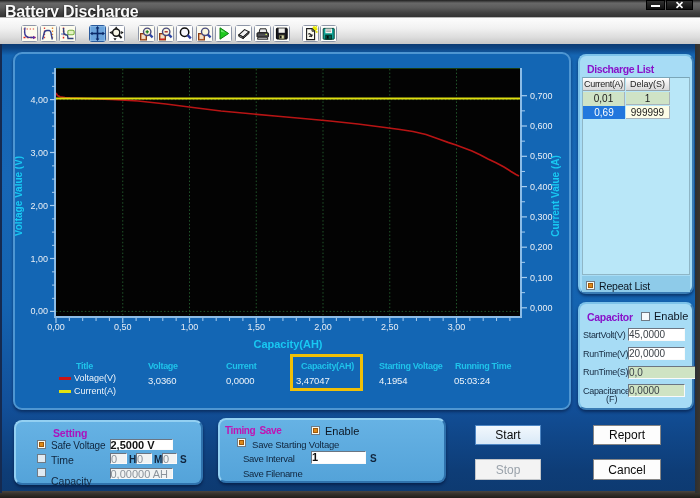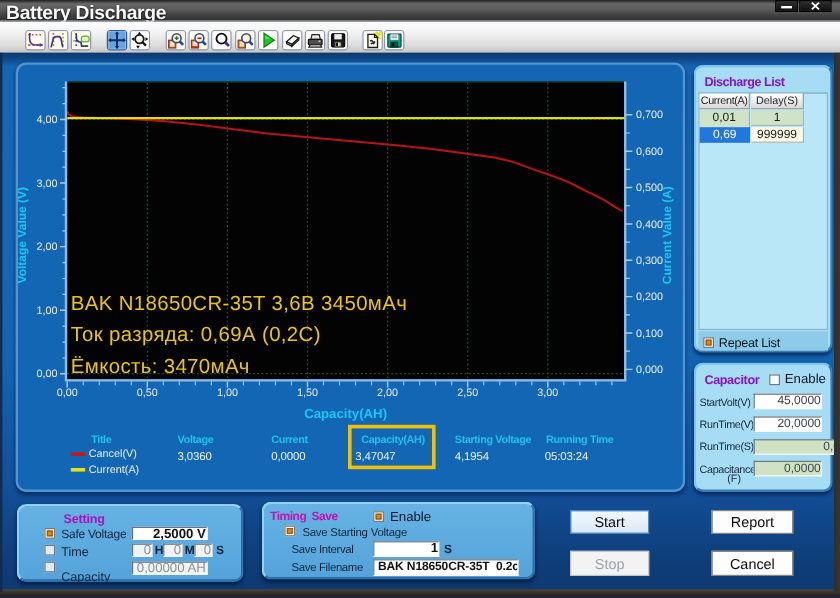--- a/index.html
+++ b/index.html
@@ -13,21 +13,21 @@
 
 #tool{left:0;top:17px;width:700px;height:27px;background:linear-gradient(180deg,#fdfdfd 0%,#f1f1f1 40%,#dcdcdc 75%,#c6c6c6 100%);border-top:1px solid #b5b5b5}
 .tb{position:absolute;top:7px;width:17px;height:17px;background:linear-gradient(180deg,#fefefc,#ecebe2);border:1px solid #8e96a8;border-radius:3px}
 .tb svg{position:absolute;left:0;top:0}
 
 #main{left:0;top:44px;width:700px;height:449px;background:linear-gradient(180deg,#0b3a72 0%,#0d4584 1%,#1565b2 2.5%,#1767b6 30%,#1463b0 58%,#12509a 80%,#0e3d77 95%,#0d3a71 100%)}
 #plotpanel{left:13px;top:8px;width:558px;height:358px;background:#1366b4;border:2px solid #4e96d2;border-radius:9px;box-shadow:0 2px 3px rgba(0,10,40,.45)}
 .bluepanel{background:linear-gradient(180deg,#66b2e4,#54a3d9);border:2px solid #93d0f2;border-right-color:#2f72ad;border-bottom-color:#2f72ad;border-radius:8px;box-shadow:0 2px 3px rgba(0,10,40,.5)}
 .ltpanel{background:#a7dcf5;border:2px solid #7dc3ea;border-right-color:#3a7cb4;border-bottom-color:#3a7cb4;border-radius:8px;box-shadow:0 2px 3px rgba(0,10,40,.5)}
 .ptitle{font-weight:bold;font-size:12px;color:#ab12bd}
-.inp{background:#fff;border-top:1px solid #6b7582;border-left:1px solid #6b7582;border-bottom:1px solid #fafafa;border-right:1px solid #fafafa;font-size:11px;color:#111;text-align:right}
+.inp{background:#fff;border-top:1px solid #6b7582;border-left:1px solid #6b7582;border-bottom:1px solid #fafafa;border-right:1px solid #fafafa;font-size:11px;color:#111;text-align:left}
 .inpd{background:#f1f3f3;color:#8b939b}
 .inpg{background:#cfe3c3;color:#6b7a70}
 .cb{width:9px;height:9px;border:1px solid #6f7a85;background:#e0eaf2}
 .cbc{background:#fbfbef}
 .cbi{position:absolute;left:1px;top:1px;width:5px;height:5px;background:#dd8818;border:1px solid #a05808}
 .lbl{font-size:11px;color:#10253d}
 svg text{font-family:"Liberation Sans",sans-serif}
 </style></head><body>
 <div id="win">
 
@@ -287,36 +287,33 @@
           <line x1="414.80000000000024" y1="264" x2="414.80000000000024" y2="267" stroke="#a8cdee" stroke-width="1"></line>
           <line x1="428.15000000000026" y1="264" x2="428.15000000000026" y2="267" stroke="#a8cdee" stroke-width="1"></line>
           <line x1="454.8500000000003" y1="264" x2="454.8500000000003" y2="267" stroke="#a8cdee" stroke-width="1"></line>
           <line x1="468.20000000000033" y1="264" x2="468.20000000000033" y2="267" stroke="#a8cdee" stroke-width="1"></line>
           <line x1="481.55000000000035" y1="264" x2="481.55000000000035" y2="267" stroke="#a8cdee" stroke-width="1"></line>
           <line x1="494.9000000000004" y1="264" x2="494.9000000000004" y2="267" stroke="#a8cdee" stroke-width="1"></line>
           <text x="7" y="142" font-size="10" font-weight="bold" fill="#18c8f2" text-anchor="middle" transform="rotate(-90 7 142)">Voltage Value (V)</text>
           <text x="544" y="142" font-size="10" font-weight="bold" fill="#18c8f2" text-anchor="middle" transform="rotate(-90 544 142)">Current Value (A)</text>
           <text x="273" y="294" font-size="11" font-weight="bold" fill="#18c8f2" text-anchor="middle">Capacity(AH)</text>
         </svg>
-<div class="abs" style="left:44px;top:185.5px;font-size:17px;line-height:26.5px;color:#edc60a;letter-spacing:0.3px;white-space:pre">BAK N18650CR-35T 3,6В 3450мАч
-Ток разряда: 0,69А (0,2С)
-Ёмкость: 3470мАч</div>
 <div class="abs" style="left:61px;top:307px;font-size:9px;font-weight:bold;color:#1fc3ea;letter-spacing:-0.3px">Title</div>
 <div class="abs" style="left:133px;top:307px;font-size:9px;font-weight:bold;color:#1fc3ea;letter-spacing:-0.3px">Voltage</div>
 <div class="abs" style="left:211px;top:307px;font-size:9px;font-weight:bold;color:#1fc3ea;letter-spacing:-0.3px">Current</div>
 <div class="abs" style="left:286px;top:307px;font-size:9px;font-weight:bold;color:#1fc3ea;letter-spacing:-0.3px">Capacity(AH)</div>
 <div class="abs" style="left:364px;top:307px;font-size:9px;font-weight:bold;color:#1fc3ea;letter-spacing:-0.3px">Starting Voltage</div>
 <div class="abs" style="left:440px;top:307px;font-size:9px;font-weight:bold;color:#1fc3ea;letter-spacing:-0.3px">Running Time</div>
 <div class="abs" style="left:133px;top:321px;font-size:9.5px;color:#edf3f9;letter-spacing:-0.1px">3,0360</div>
 <div class="abs" style="left:211px;top:321px;font-size:9.5px;color:#edf3f9;letter-spacing:-0.1px">0,0000</div>
 <div class="abs" style="left:281px;top:321px;font-size:9.5px;color:#edf3f9;letter-spacing:-0.1px">3,47047</div>
 <div class="abs" style="left:364px;top:321px;font-size:9.5px;color:#edf3f9;letter-spacing:-0.1px">4,1954</div>
 <div class="abs" style="left:439px;top:321px;font-size:9.5px;color:#edf3f9;letter-spacing:-0.1px">05:03:24</div>
 <div class="abs" style="left:44px;top:322.5px;width:12px;height:3px;background:#cc1414"></div>
-<div class="abs" style="left:59px;top:318.5px;font-size:9px;color:#eef4fa">Cancel(V)</div>
+<div class="abs" style="left:59px;top:318.5px;font-size:9px;color:#eef4fa">Voltage(V)</div>
 <div class="abs" style="left:44px;top:336px;width:12px;height:3px;background:#e2e210"></div>
 <div class="abs" style="left:59px;top:332px;font-size:9px;color:#eef4fa">Current(A)</div>
 <div class="abs" style="left:275px;top:300px;width:73px;height:37px;border:3px solid #efc008"></div>
 </div>
 <div class="abs ltpanel" style="left:578px;top:10px;width:116px;height:240px">
 <div class="abs ptitle" style="left:7px;top:7px;color:#8812c9;font-size:10.5px;letter-spacing:-0.4px">Discharge List</div>
 <div class="abs" style="left:2px;top:21px;width:108px;height:198px;background:#b9e7f8;border:1px solid #8fb6c6;border-top-color:#7aa6b8">
 <div class="abs" style="left:0;top:0;width:42px;height:13px;background:linear-gradient(180deg,#fff,#d9d9d9);border-right:1px solid #9aa4aa;border-bottom:1px solid #9aa4aa;font-size:9px;color:#222;text-align:center;line-height:13px;white-space:nowrap;letter-spacing:-0.3px">Current(A)</div>
 <div class="abs" style="left:43px;top:0;width:44px;height:13px;background:linear-gradient(180deg,#fff,#d9d9d9);border-right:1px solid #9aa4aa;border-bottom:1px solid #9aa4aa;font-size:9px;color:#222;text-align:center;line-height:13px;white-space:nowrap">Delay(S)</div>
 <div class="abs" style="left:0;top:14px;width:42px;height:26px;background:#cfe3c6;border-right:1px solid #aab4ba;border-bottom:1px solid #aab4ba;font-size:10px;color:#1a1a1a;text-align:center;line-height:13px">0,01</div>
@@ -371,21 +368,20 @@
         </div>
 <div class="abs" style="left:105px;top:4.5px;font-size:11px;color:#0c1622">Enable</div>
 <div class="abs cb cbc" style="left:17px;top:18px">
           <span class="cbi"></span>
         </div>
 <div class="abs lbl" style="left:32px;top:18.5px;font-size:9.5px;letter-spacing:-0.2px">Save Starting Voltage</div>
 <div class="abs lbl" style="left:23px;top:32.5px;font-size:9.5px;letter-spacing:-0.3px">Save Interval</div>
 <div class="abs inp" style="left:91px;top:31px;width:55px;height:13px;line-height:11.5px;font-weight:bold">1</div>
 <div class="abs lbl" style="left:150px;top:32.5px;font-weight:bold;font-size:10px">S</div>
 <div class="abs lbl" style="left:23px;top:47.5px;font-size:9.5px;letter-spacing:-0.3px">Save Filename</div>
-<div class="abs inp" style="left:91px;top:45.5px;width:121px;height:14px;line-height:12.5px;font-weight:bold;font-size:10px;letter-spacing:-0.1px;white-space:nowrap;overflow:hidden;text-align:left;padding-left:3px">BAK N18650CR-35T&nbsp; 0.2c</div>
 </div>
 <div class="abs" style="left:475px;top:381px;width:66px;height:20px;background:linear-gradient(180deg,#f2f8fd,#d9e9f7);border:1px solid #4f87c4;font-size:12px;color:#0a0a0a;text-align:center;line-height:19px">Start</div>
 <div class="abs" style="left:593px;top:381px;width:68px;height:20px;background:#fdfdfd;border:1px solid #858585;font-size:12px;color:#0a0a0a;text-align:center;line-height:19px">Report</div>
 <div class="abs" style="left:475px;top:415px;width:66px;height:21px;background:#f3f3f3;border:1px solid #c2c6ca;font-size:12px;color:#9aa2aa;text-align:center;line-height:20px">Stop</div>
 <div class="abs" style="left:593px;top:415px;width:68px;height:21px;background:#fdfdfd;border:1px solid #858585;font-size:12px;color:#0a0a0a;text-align:center;line-height:20px">Cancel</div>
 </div>
 <div class="abs" style="left:0;top:491px;width:700px;height:7px;background:linear-gradient(180deg,#4a4540 0%,#36322c 40%,#201d1a 100%)"></div>
 <div class="abs" style="left:0;top:44px;width:2px;height:449px;background:#152a50"></div>
 <div class="abs" style="left:695px;top:44px;width:5px;height:449px;background:linear-gradient(90deg,#2c2f33,#3a352e)"></div>
 </div>

